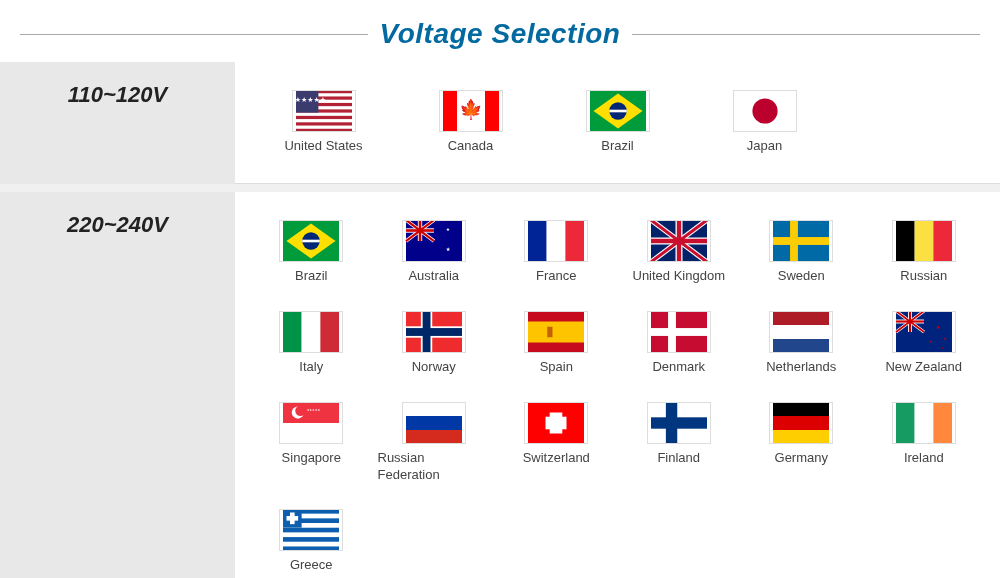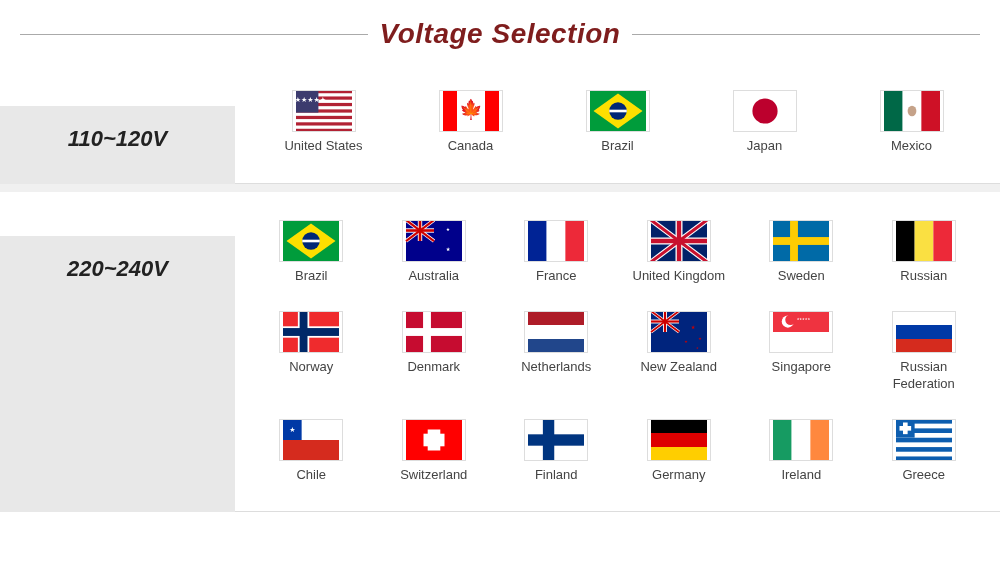--- a/index.html
+++ b/index.html
@@ -24,37 +24,36 @@
       gap: 12px;
     }
     .title-line {
       flex: 1;
       height: 1px;
       background: #aaa;
     }
     .title-text {
       font-size: 28px;
       font-weight: 900;
-      color: #7f1d1d;
+      color: #0369a1;
       font-style: italic;
       letter-spacing: 0.5px;
     }
 
     
     .voltage-label-cell {
       width: 235px;
       background: #e8e8e8;
       text-align: center;
       vertical-align: middle;
       font-size: 22px;
       font-weight: bold;
       font-style: italic;
       color: #222;
       padding: 20px 10px;
-      margin-top: 44px;
     }
 
     
     .countries-cell {
       padding: 20px 15px;
       border-bottom: 1px solid #ddd;
     }
 
     .countries-grid {
       display: flex;
@@ -82,21 +81,20 @@
       align-items: center;
       justify-content: center;
       font-size: 36px;
       border: 1px solid #ddd;
       overflow: hidden;
     }
 
     .country-name {
       font-size: 13px;
       color: #444;
-      text-align: center;
       line-height: 1.3;
     }
 
     
     .flag svg {
       width: 64px;
       height: 42px;
     }
   </style>
 </head>
@@ -163,31 +161,20 @@
         <div class="country-item country-item-5">
           <div class="flag">
             <svg viewBox="0 0 640 480" xmlns="http://www.w3.org/2000/svg">
               <rect width="640" height="480" fill="#fff"></rect>
               <circle cx="320" cy="240" r="144" fill="#BC002D"></circle>
             </svg>
           </div>
           <span class="country-name">Japan</span>
         </div>
 
-        <div class="country-item country-item-5">
-          <div class="flag">
-            <svg viewBox="0 0 640 480" xmlns="http://www.w3.org/2000/svg">
-              <rect width="213" height="480" fill="#006847"></rect>
-              <rect x="213" width="214" height="480" fill="#fff"></rect>
-              <rect x="427" width="213" height="480" fill="#CE1126"></rect>
-              <ellipse cx="320" cy="240" rx="50" ry="60" fill="#8B4513" opacity="0.5"></ellipse>
-            </svg>
-          </div>
-          <span class="country-name">Mexico</span>
-        </div>
 
       </div>
     </div>
   </div>
 
   <div style="display:flex;">
     <div class="voltage-label-cell">
       220~240V
     </div>
     <div class="countries-cell" style="flex:1;">
@@ -270,34 +257,55 @@
           <div class="flag">
             <svg viewBox="0 0 640 480" xmlns="http://www.w3.org/2000/svg">
               <rect width="213" height="480" fill="#000000"></rect>
               <rect x="213" width="214" height="480" fill="#FAE042"></rect>
               <rect x="427" width="213" height="480" fill="#ED2939"></rect>
             </svg>
           </div>
           <span class="country-name">Russian</span>
         </div>
 
+        <div class="country-item">
+          <div class="flag">
+            <svg viewBox="0 0 640 480" xmlns="http://www.w3.org/2000/svg">
+              <rect width="213" height="480" fill="#009246"></rect>
+              <rect x="213" width="214" height="480" fill="#fff"></rect>
+              <rect x="427" width="213" height="480" fill="#CE2B37"></rect>
+            </svg>
+          </div>
+          <span class="country-name">Italy</span>
+        </div>
 
         <div class="country-item">
           <div class="flag">
             <svg viewBox="0 0 640 480" xmlns="http://www.w3.org/2000/svg">
               <rect width="640" height="480" fill="#EF2B2D"></rect>
               <rect x="0" y="175" width="640" height="130" fill="#fff"></rect>
               <rect x="170" y="0" width="130" height="480" fill="#fff"></rect>
               <rect x="0" y="195" width="640" height="90" fill="#002868"></rect>
               <rect x="190" y="0" width="90" height="480" fill="#002868"></rect>
             </svg>
           </div>
           <span class="country-name">Norway</span>
         </div>
 
+        <div class="country-item">
+          <div class="flag">
+            <svg viewBox="0 0 640 480" xmlns="http://www.w3.org/2000/svg">
+              <rect width="640" height="480" fill="#c60b1e"></rect>
+              <rect y="120" width="640" height="240" fill="#ffc400"></rect>
+
+              <rect x="220" y="180" width="60" height="120" fill="#8B0000" opacity="0.5"></rect>
+            </svg>
+          </div>
+          <span class="country-name">Spain</span>
+        </div>
 
         <div class="country-item">
           <div class="flag">
             <svg viewBox="0 0 640 480" xmlns="http://www.w3.org/2000/svg">
               <rect width="640" height="480" fill="#C60C30"></rect>
               <rect x="0" y="195" width="640" height="90" fill="#fff"></rect>
               <rect x="195" y="0" width="90" height="480" fill="#fff"></rect>
             </svg>
           </div>
           <span class="country-name">Denmark</span>
@@ -358,31 +366,20 @@
           <div class="flag">
             <svg viewBox="0 0 640 480" xmlns="http://www.w3.org/2000/svg">
               <rect width="640" height="160" fill="#fff"></rect>
               <rect y="160" width="640" height="160" fill="#0039A6"></rect>
               <rect y="320" width="640" height="160" fill="#D52B1E"></rect>
             </svg>
           </div>
           <span class="country-name">Russian Federation</span>
         </div>
 
-        <div class="country-item">
-          <div class="flag">
-            <svg viewBox="0 0 640 480" xmlns="http://www.w3.org/2000/svg">
-              <rect width="640" height="240" fill="#fff"></rect>
-              <rect y="240" width="640" height="240" fill="#D52B1E"></rect>
-              <rect width="213" height="240" fill="#0039A6"></rect>
-              <text x="106" y="150" fill="white" font-size="80" text-anchor="middle">★</text>
-            </svg>
-          </div>
-          <span class="country-name">Chile</span>
-        </div>
 
         <div class="country-item">
           <div class="flag">
             <svg viewBox="0 0 640 480" xmlns="http://www.w3.org/2000/svg">
               <rect width="640" height="480" fill="#FF0000"></rect>
 
               <rect x="248" y="120" width="144" height="240" fill="#fff"></rect>
               <rect x="200" y="168" width="240" height="144" fill="#fff"></rect>
             </svg>
           </div>

